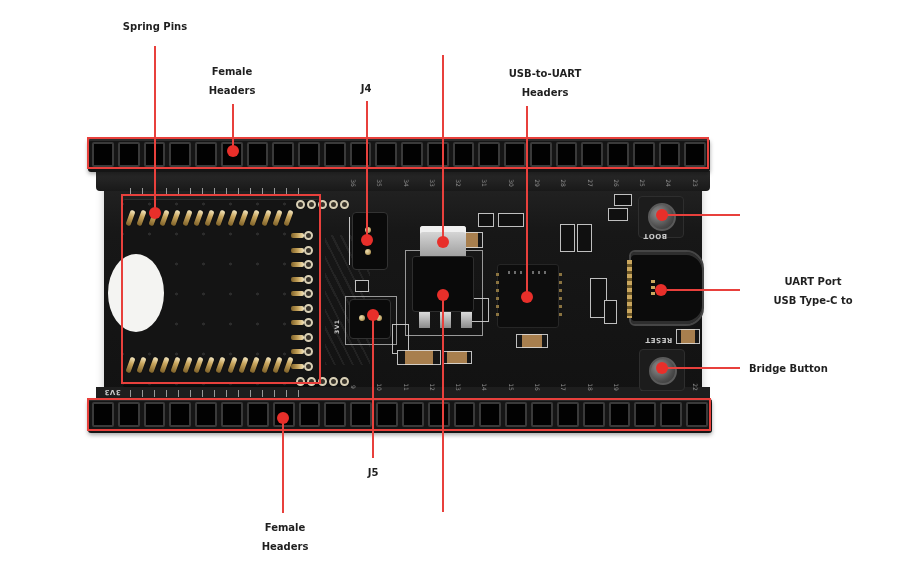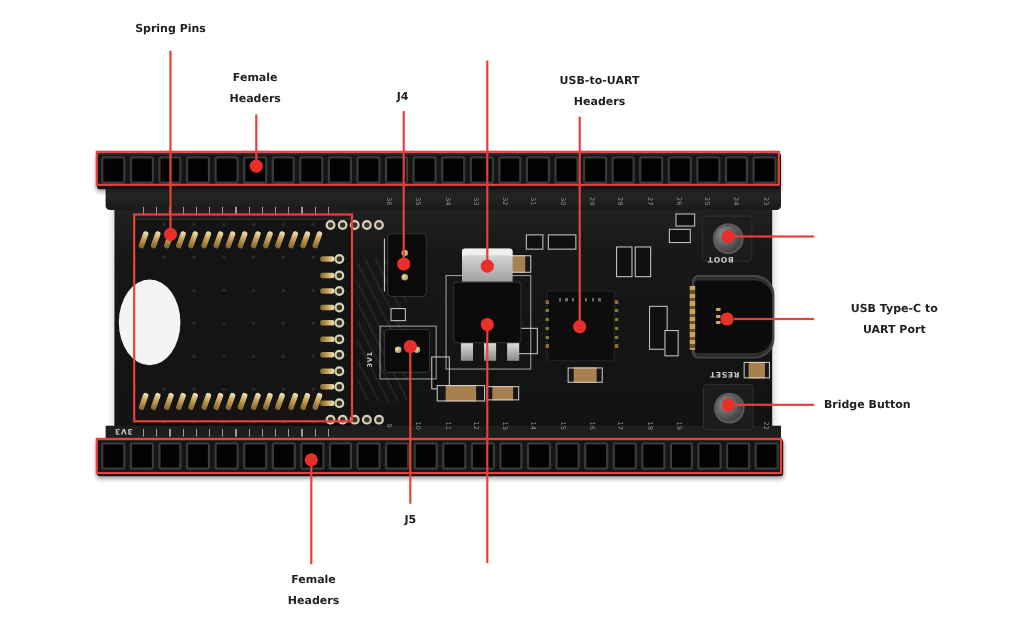--- a/index.html
+++ b/index.html
@@ -292,22 +292,22 @@
   <div class="lbl" style="left:346px;top:79px;width:40px;">J4</div>
 
 
   <div class="lbl" style="left:485px;top:64px;width:120px;text-align:center;">
     <div>USB-to-UART</div>
     <div>Headers</div>
   </div>
 
 
   <div class="lbl" style="left:743px;top:272px;width:140px;">
+    <div>UART Port</div>
     <div>USB Type-C to</div>
-    <div>UART Port</div>
   </div>
 
   <div class="lbl left" style="left:749px;top:359px;width:140px;">Bridge Button</div>
 
   <div class="lbl" style="left:353px;top:463px;width:40px;">J5</div>
 
   <div class="lbl" style="left:235px;top:518px;width:100px;">
     <div>Female</div>
     <div>Headers</div>
   </div>

